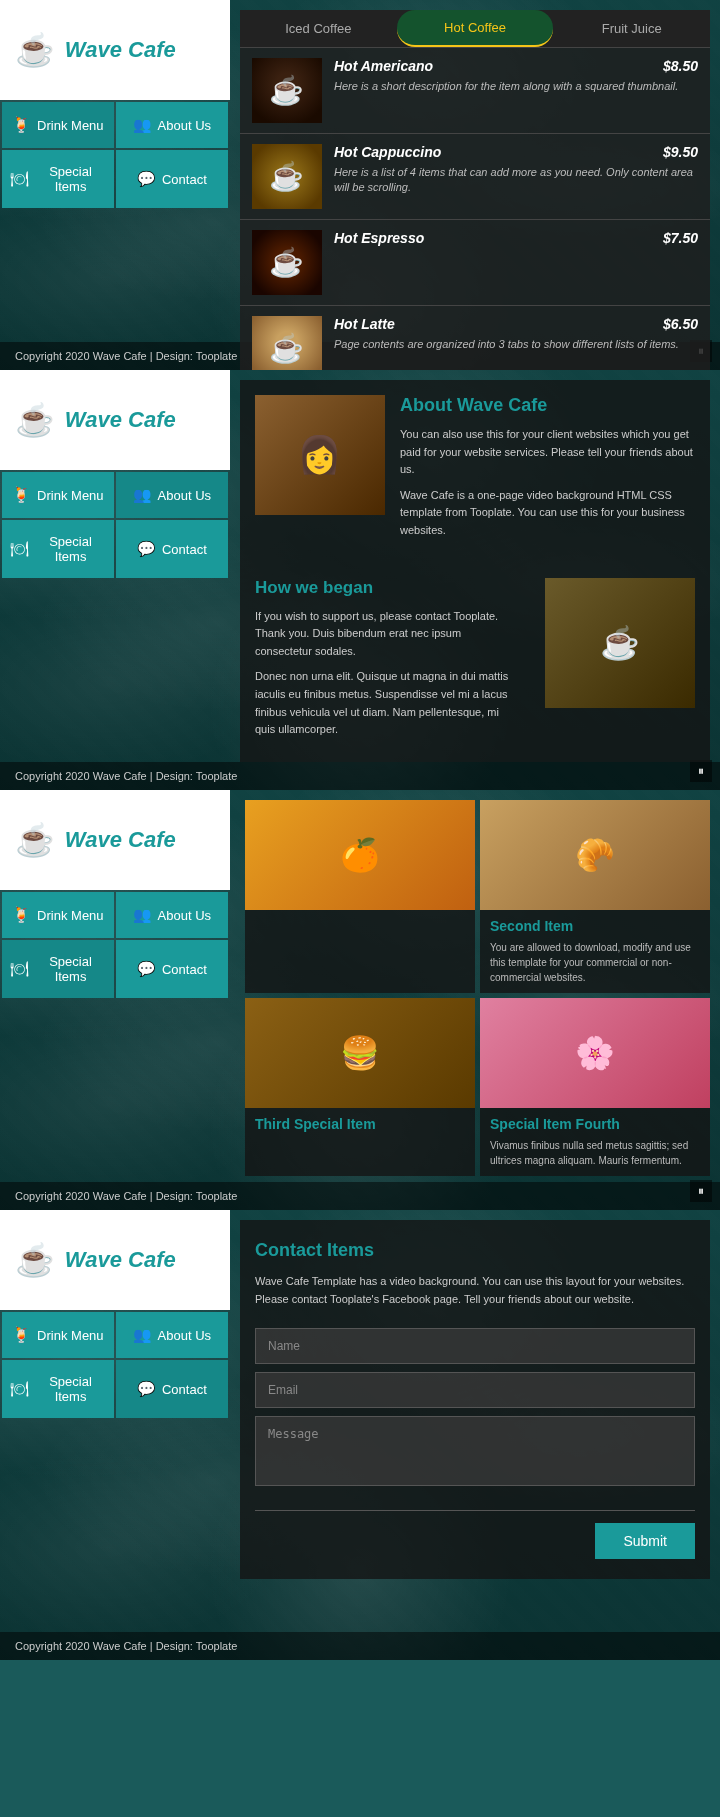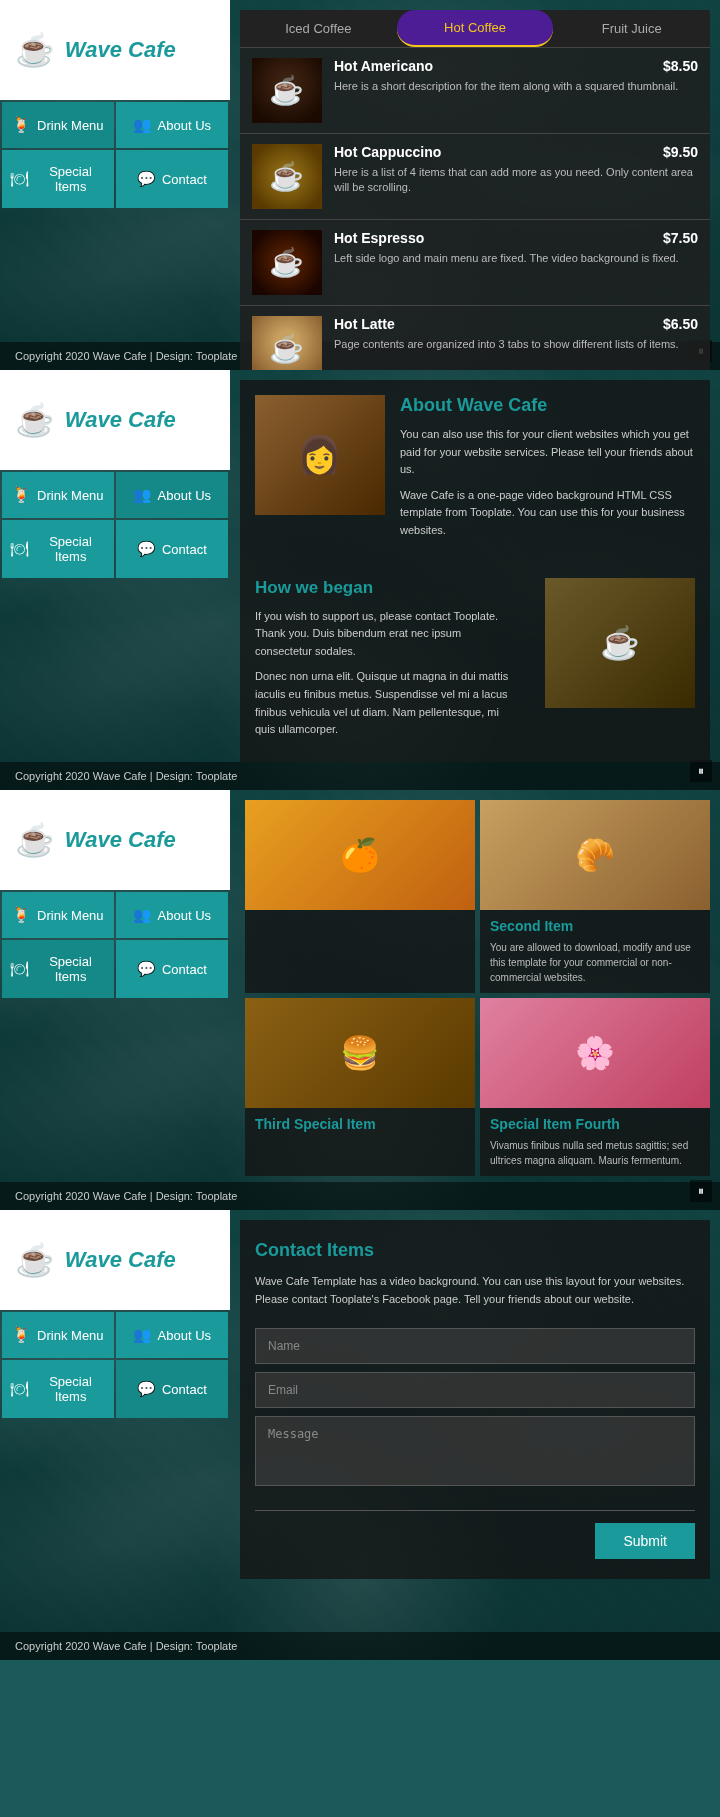--- a/index.html
+++ b/index.html
@@ -116,21 +116,21 @@
       font-size: 13px;
       color: #aaa;
       cursor: pointer;
       border: none;
       background: transparent;
     }
 
     .tab.active {
       color: #f5c518;
       border-bottom: 2px solid #f5c518;
-      background: #4c1d95;
+      background: #14532d;
       border-radius: 18px;
     }
 
     .menu-items {
       background: rgba(30,30,30,0.85);
     }
 
     .menu-item {
       display: flex;
       align-items: flex-start;
@@ -145,20 +145,21 @@
       flex-shrink: 0;
       background: #8B4513;
       display: flex;
       align-items: center;
       justify-content: center;
       font-size: 24px;
     }
 
     .menu-item-body {
       flex: 1;
+      font-style: italic;
     }
 
     .menu-item-header {
       display: flex;
       justify-content: space-between;
       align-items: center;
       margin-bottom: 5px;
     }
 
     .menu-item-name {
@@ -491,21 +492,20 @@
           </div>
           <div class="menu-item">
             <div class="menu-item-img-placeholder coffee-espresso">
               <span style="font-size:28px;">☕</span>
             </div>
             <div class="menu-item-body">
               <div class="menu-item-header">
                 <span class="menu-item-name">Hot Espresso</span>
                 <span class="menu-item-price">$7.50</span>
               </div>
-              <div class="menu-item-desc">Left side logo and main menu are fixed. The video background is fixed.</div>
             </div>
           </div>
           <div class="menu-item">
             <div class="menu-item-img-placeholder coffee-latte">
               <span style="font-size:28px;">☕</span>
             </div>
             <div class="menu-item-body">
               <div class="menu-item-header">
                 <span class="menu-item-name">Hot Latte</span>
                 <span class="menu-item-price">$6.50</span>

